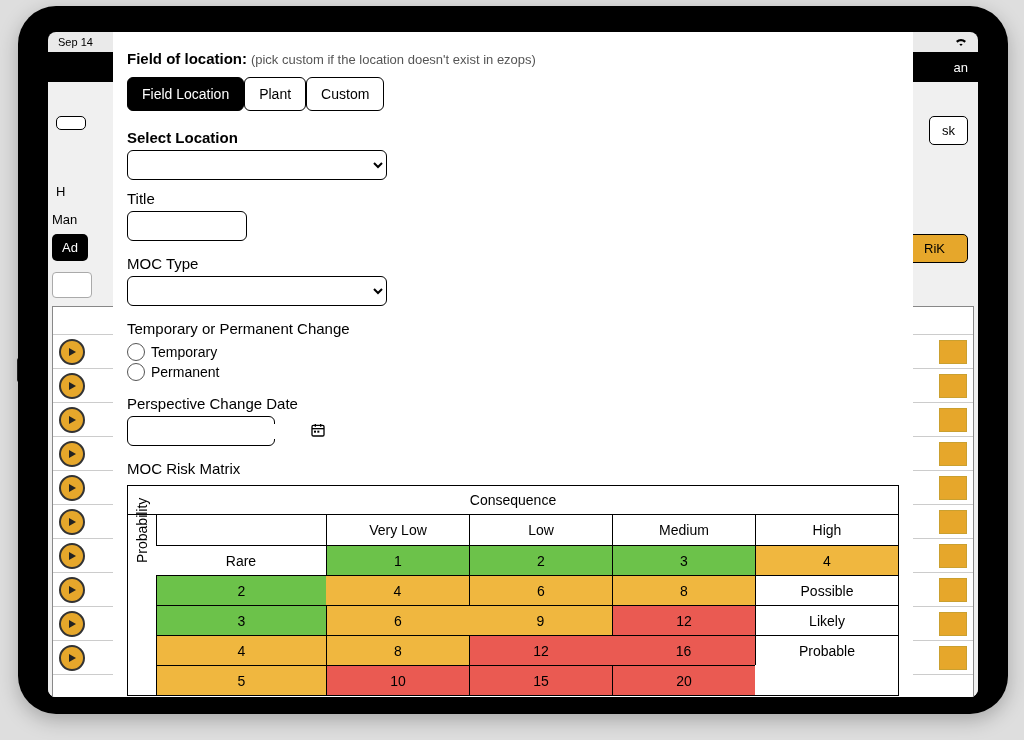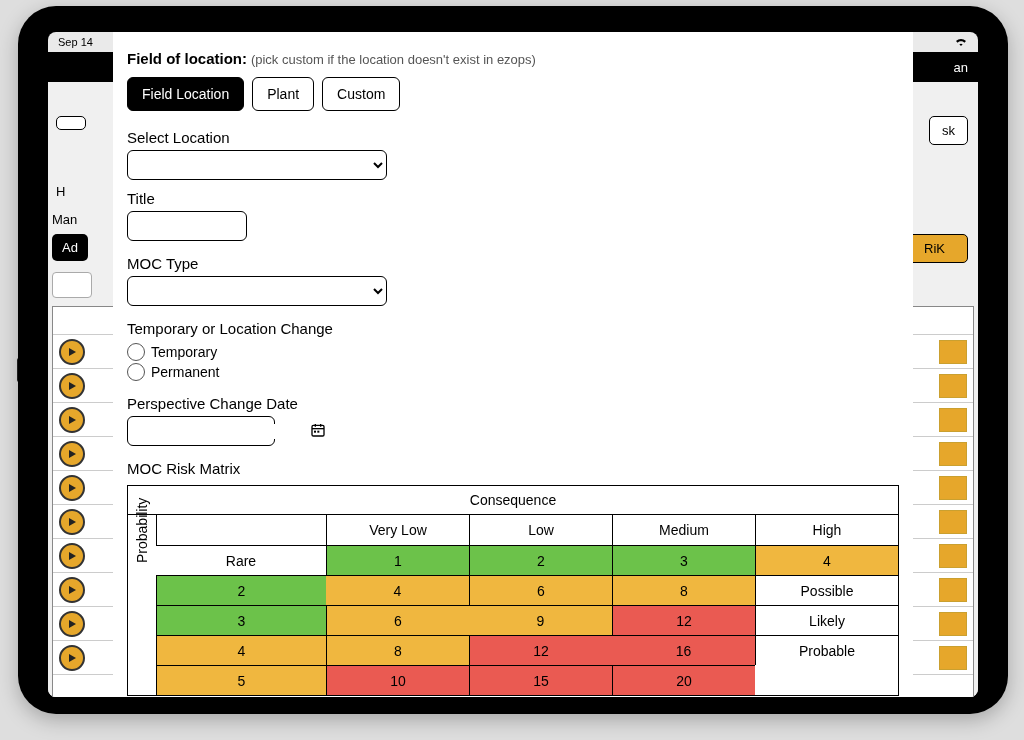--- a/index.html
+++ b/index.html
@@ -139,21 +139,21 @@
     margin-top: 8px;
     margin-bottom: 4px;
     display: inline-block;
   }
   .modal .hint {
     font-size: 13px;
     color: #555;
     font-weight: 400;
   }
 
-  .toggle-row { display:flex; gap:8px; margin: 6px 0 10px 0; }
+  .toggle-row { display:flex; margin: 6px 0 10px 0; }
   .toggle-btn {
     border: 1.5px solid #000;
     border-radius: 6px;
     padding: 8px 14px;
     font-size: 14px;
     background: #fff;
     cursor: pointer;
   }
   .toggle-btn.active { background:#000; color:#fff; }
 
@@ -368,30 +368,30 @@
       <div>
         <span class="section-label">Field of location:</span>
         <span class="hint">(pick custom if the location doesn't exist in ezops)</span>
       </div>
       <div class="toggle-row">
         <button class="toggle-btn active">Field Location</button>
         <button class="toggle-btn">Plant</button>
         <button class="toggle-btn">Custom</button>
       </div>
 
-      <div class="section-label" style="font-weight:400;">Select Location</div>
+      <div class="section-label" style="font-weight:700;">Select Location</div>
       <div><select class="sel sel-wide"></select></div>
 
       <div class="section-label" style="font-weight:400; margin-top:10px;">Title</div>
       <div><input class="txt" style=""></div>
 
       <div class="section-label" style="font-weight:400; margin-top:14px;">MOC Type</div>
       <div><select class="sel sel-wide"></select></div>
 
-      <div class="section-label" style="font-weight:400; margin-top:14px;">Temporary or Location Change</div>
+      <div class="section-label" style="font-weight:400; margin-top:14px;">Temporary or Permanent Change</div>
       <div class="radio-row">
         <span class="radio-outer"></span>
         <span>Temporary</span>
       </div>
       <div class="radio-row">
         <span class="radio-outer"></span>
         <span>Permanent</span>
       </div>
 
       <div class="section-label" style="font-weight:400; margin-top:12px;">Perspective Change Date</div>

